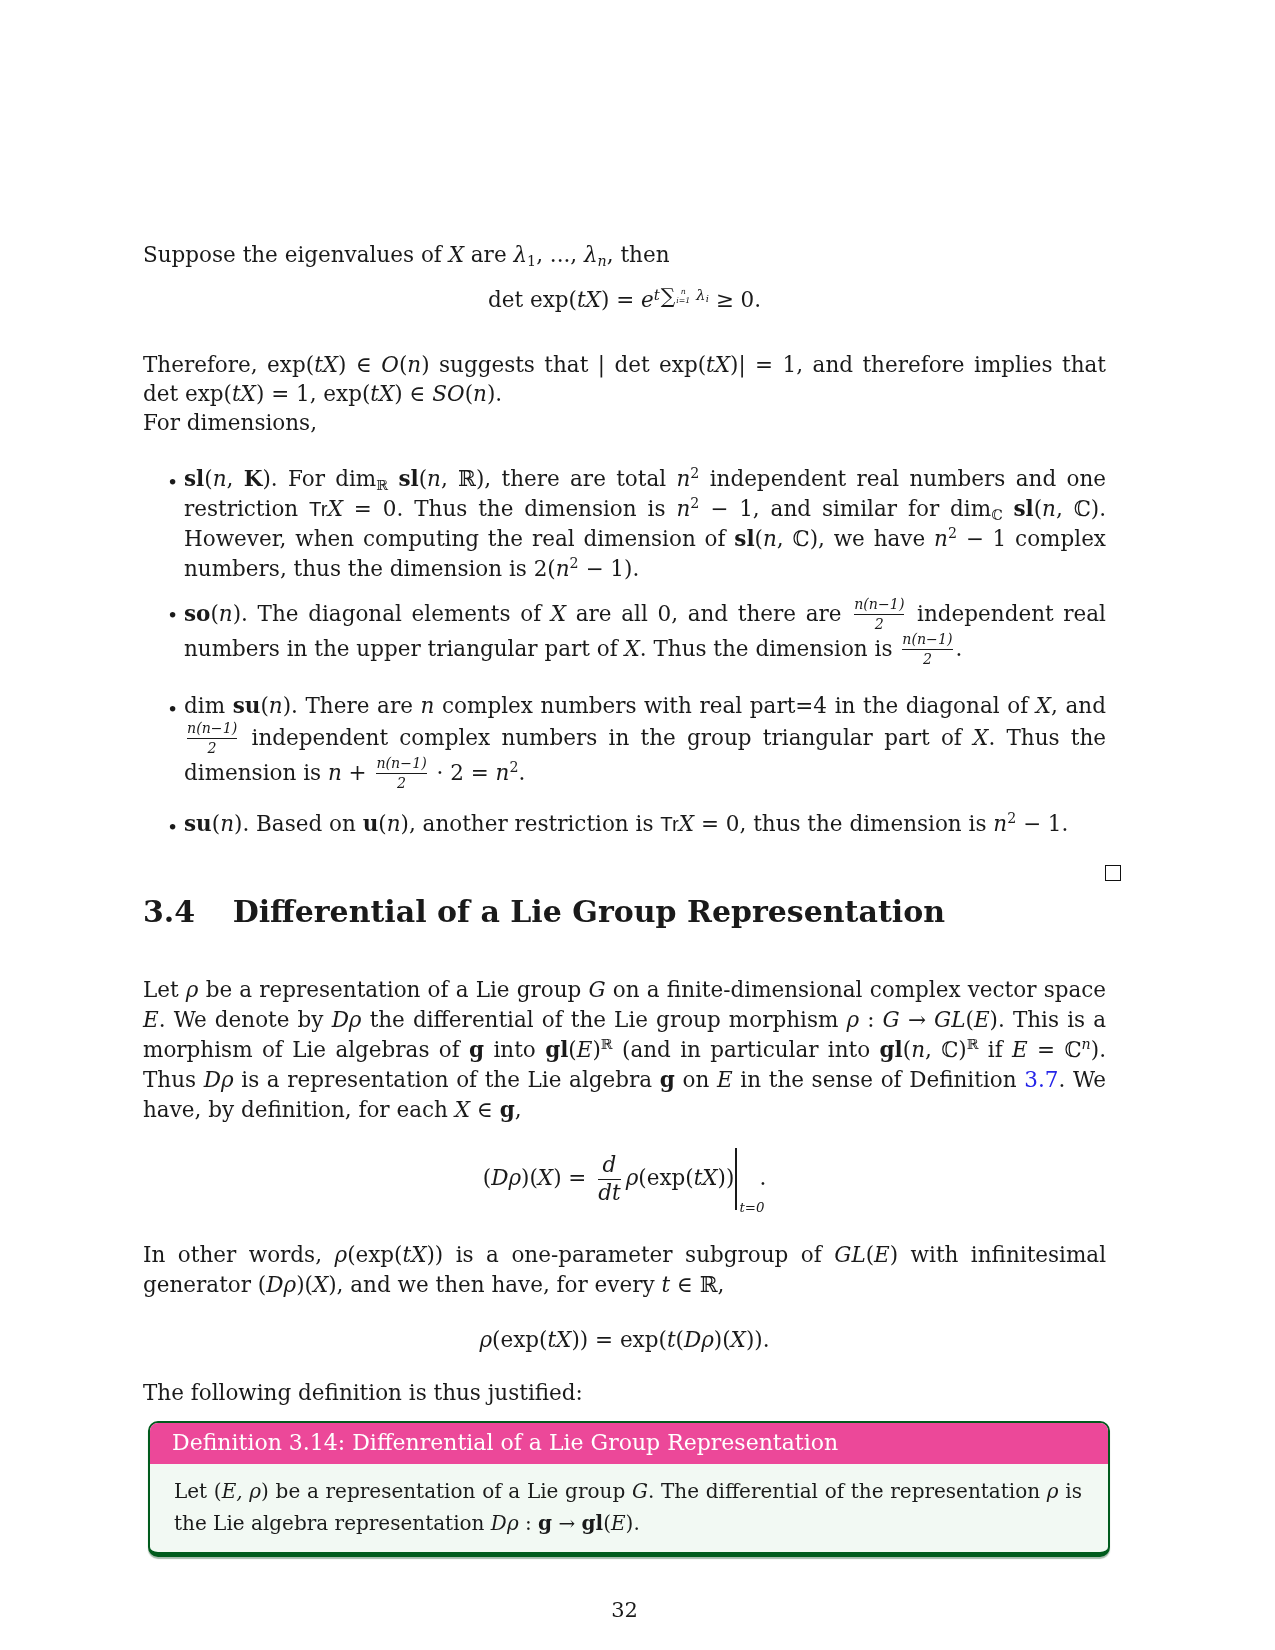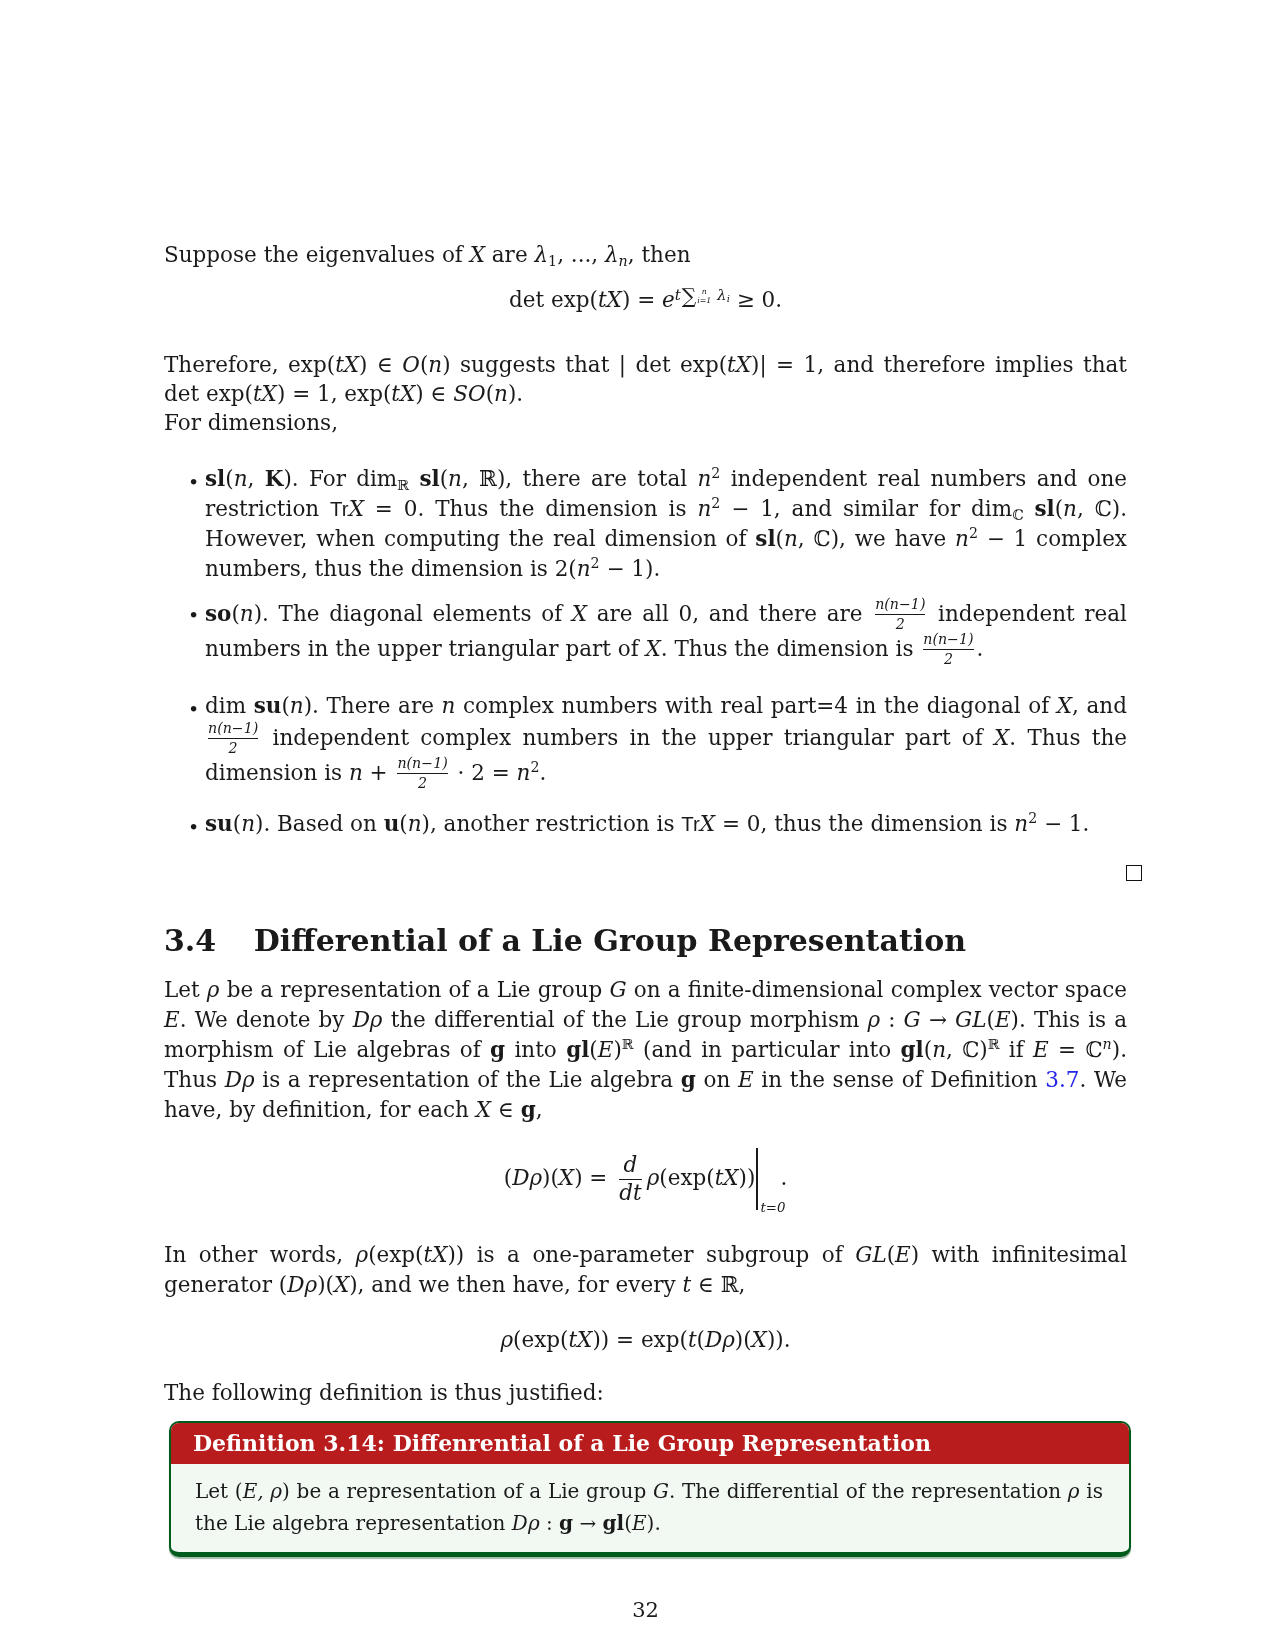--- a/index.html
+++ b/index.html
@@ -1,19 +1,19 @@
 <!DOCTYPE html>
 <html><head>
 <meta charset="utf-8">
 <style>
   html,body{margin:0;padding:0;background:#ffffff;}
   .page{position:relative;width:1275px;height:1650px;background:#fff;overflow:hidden;
         font-family:"DejaVu Serif","DejaVu Sans","Liberation Serif",serif;
         color:#1a1a1a;font-size:21.5px;}
-  .content{position:absolute;left:143px;top:0;width:963px;height:1650px;margin-left:21px;}
+  .content{position:absolute;left:143px;top:0;width:963px;height:1650px;}
   .para{margin:0;position:absolute;width:963px;line-height:29px;}
   .just{text-align:justify;line-height:30px;}
   .eq{position:absolute;width:963px;text-align:center;}
   .it{font-style:italic;}
   .frak{font-weight:bold;}
   .bb{font-weight:bold;}
   .sans{font-family:"Liberation Sans","DejaVu Sans",sans-serif;font-size:95%;}
   .link{color:#2525E8;cursor:pointer;}
   .sup{font-size:66%;vertical-align:0.6em;line-height:0;}
   .sub{font-size:66%;vertical-align:-0.25em;line-height:0;}
@@ -39,31 +39,31 @@
   #p2{top:350px;line-height:29px;}
   #p2b{top:408px;}
   #dimlist{position:absolute;left:41px;top:0;width:922px;list-style:none;margin:0;padding:0;}
   #dimlist li{position:absolute;width:922px;text-align:justify;line-height:30px;}
   #dimlist li:nth-child(1){top:464px;}
   #dimlist li:nth-child(2){top:597px;}
   #dimlist li:nth-child(3){top:691px;}
   #dimlist li:nth-child(4){top:809px;}
   .bullet{position:absolute;left:-17px;top:3px;font-size:19px;}
   .qed{position:absolute;top:865px;left:962px;width:14px;height:14px;border:1.7px solid #111;background:#fff;}
-  #heading{position:absolute;top:923px;margin:0;font-size:30px;line-height:36px;font-weight:bold;width:963px;}
+  #heading{position:absolute;top:894px;margin:0;font-size:30px;line-height:36px;font-weight:bold;width:963px;}
   .secnum{margin-right:27px;}
   #p3{top:975px;}
   #eq2{top:1135px;line-height:85px;}
   #p4{top:1240px;}
   #eq3{top:1325px;line-height:30px;}
   #p5{top:1378px;}
   #defbox{position:absolute;top:1421px;left:5px;width:958px;
           border:2.5px solid #015B1D;border-bottom-width:5px;border-radius:10px;
           background:#F2F9F3;box-shadow:0 2px 1px rgba(1,60,20,0.35);overflow:hidden;}
-  .defhead{background:#b91c1c;color:#ffffff;font-weight:bold;font-size:22px;
+  .defhead{background:#ec4899;color:#ffffff;font-weight:normal;font-size:22px;
            padding:7px 10px 8px 22px;line-height:26px;}
   .defbody{padding:11px 26px 13px 24px;font-size:20px;line-height:32px;}
   .defbody p{margin:0;position:static;width:auto;text-align:justify;line-height:32px;}
   .pagenum{position:absolute;top:1598px;width:963px;text-align:center;font-size:21px;}
 </style>
 </head>
 <body>
 
 <div class="page">
   <div class="content">
@@ -97,21 +97,21 @@
               <span class="fbar"></span>
               <span class="fden">2</span>
             </span><span>.</span></span>
       </li>
       <li>
         <span class="bullet">•</span>
         <span class="litext"><span>dim </span><span class="frak">su</span><span>(</span><span class="it">n</span><span>). There are </span><span class="it">n</span><span> complex numbers with real part=4 in the diagonal of </span><span class="it">X</span><span>, and </span><span class="frac">
               <span class="fnum">n(n−1)</span>
               <span class="fbar"></span>
               <span class="fden">2</span>
-            </span><span> independent complex numbers in the upper triangular part of </span><span class="it">X</span><span>. Thus the dimension is </span><span class="it">n</span><span> + </span><span class="frac">
+            </span><span> independent complex numbers in the group triangular part of </span><span class="it">X</span><span>. Thus the dimension is </span><span class="it">n</span><span> + </span><span class="frac">
               <span class="fnum">n(n−1)</span>
               <span class="fbar"></span>
               <span class="fden">2</span>
             </span><span> · 2 = </span><span class="it">n</span><span class="sup">2</span><span>.</span></span>
       </li>
       <li>
         <span class="bullet">•</span>
         <span class="litext"><span class="frak">su</span><span>(</span><span class="it">n</span><span>). Based on </span><span class="frak">u</span><span>(</span><span class="it">n</span><span>), another restriction is </span><span class="sans">Tr</span><span class="it">X</span><span> = 0, thus the dimension is </span><span class="it">n</span><span class="sup">2</span><span> − 1.</span></span>
       </li>
     </ul>

